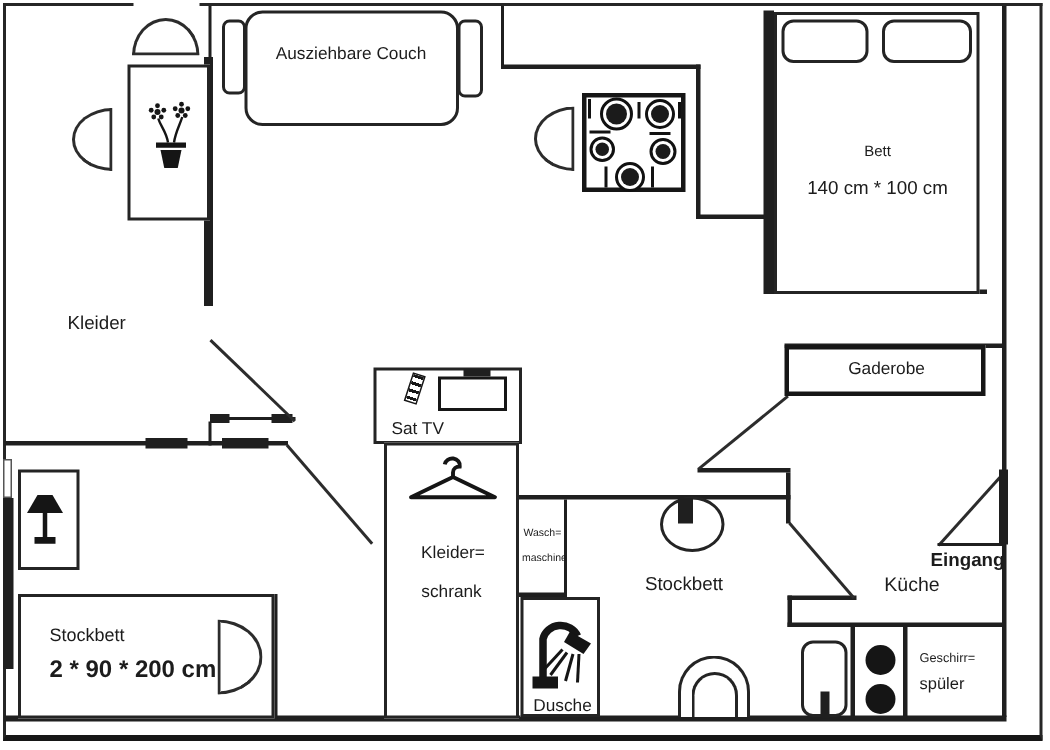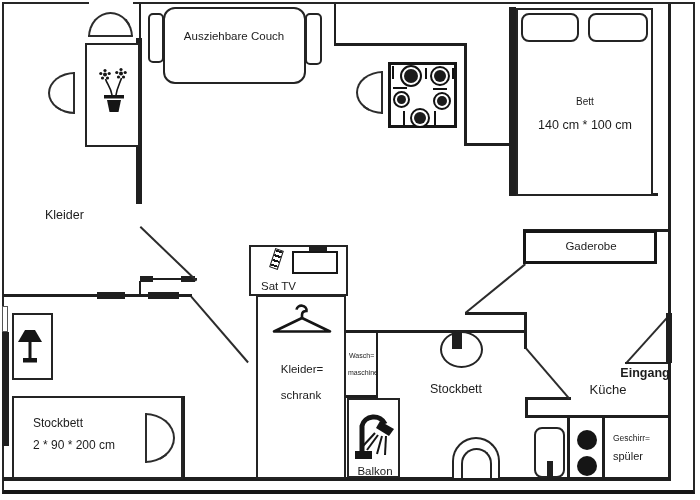--- a/index.html
+++ b/index.html
@@ -165,36 +165,36 @@
       <polygon points="26,19 40,27 35,34 22,26" fill="#151515"></polygon>
       <g stroke="#151515" stroke-width="2">
         <path d="M24 33 L13 48"></path>
           <path d="M28 34 L23 52"></path>
           <path d="M32 34 L31 53"></path>
           <path d="M21 31 L9 44"></path>
       </g>
       <rect x="1" y="49" width="17" height="8" fill="#151515"></rect>
     </svg>
   </div>
-  <div class="lbl ctr" style="left:375px;top:466px;font-size:11.5px;">Balkon</div>
+  <div class="lbl ctr" style="left:375px;top:466px;font-size:11.5px;">Dusche</div>
 
   <div class="lbl ctr" style="left:608px;top:383px;font-size:13px;">Küche</div>
   <div class="abs" style="left:534px;top:427px;width:31px;height:51px;border:2px solid #242424;border-radius:8px;box-sizing:border-box;background:#fff;"></div>
   <div class="wall" style="left:547px;top:461px;width:6px;height:18px;"></div>
   <div class="burner" style="left:577px;top:430px;width:20px;height:20px;"></div>
   <div class="burner" style="left:577px;top:456px;width:20px;height:20px;"></div>
   <div class="lbl" style="left:613px;top:434px;font-size:8.5px;">Geschirr=</div>
   <div class="lbl" style="left:613px;top:451px;font-size:11px;">spüler</div>
 
   <div class="box" style="left:12px;top:313px;width:41px;height:67px;"></div>
   <div class="abs" style="left:16px;top:329px;">
     <svg width="28" height="36" viewBox="0 0 28 36">
       <polygon points="2,13 26,13 19,1 9,1" fill="#151515"></polygon>
       <rect x="12.5" y="13" width="3" height="16" fill="#151515"></rect>
       <rect x="7" y="29" width="14" height="4.5" fill="#151515"></rect>
     </svg>
   </div>
   <div class="box" style="left:12px;top:396px;width:171px;height:83px;border-width:2.5px;"></div>
   <div class="semi-right" style="left:145px;top:413px;width:30px;height:50px;"></div>
   <div class="lbl" style="left:33px;top:417px;font-size:12px;">Stockbett</div>
-  <div class="lbl" style="left:33px;top:439px;font-size:12px;">2 * 90 * 200 cm</div>
+  <div class="lbl" style="left:33px;top:439px;font-size:16px;font-weight:bold;">2 * 90 * 200 cm</div>
 
 </div>
 
 </body></html>

